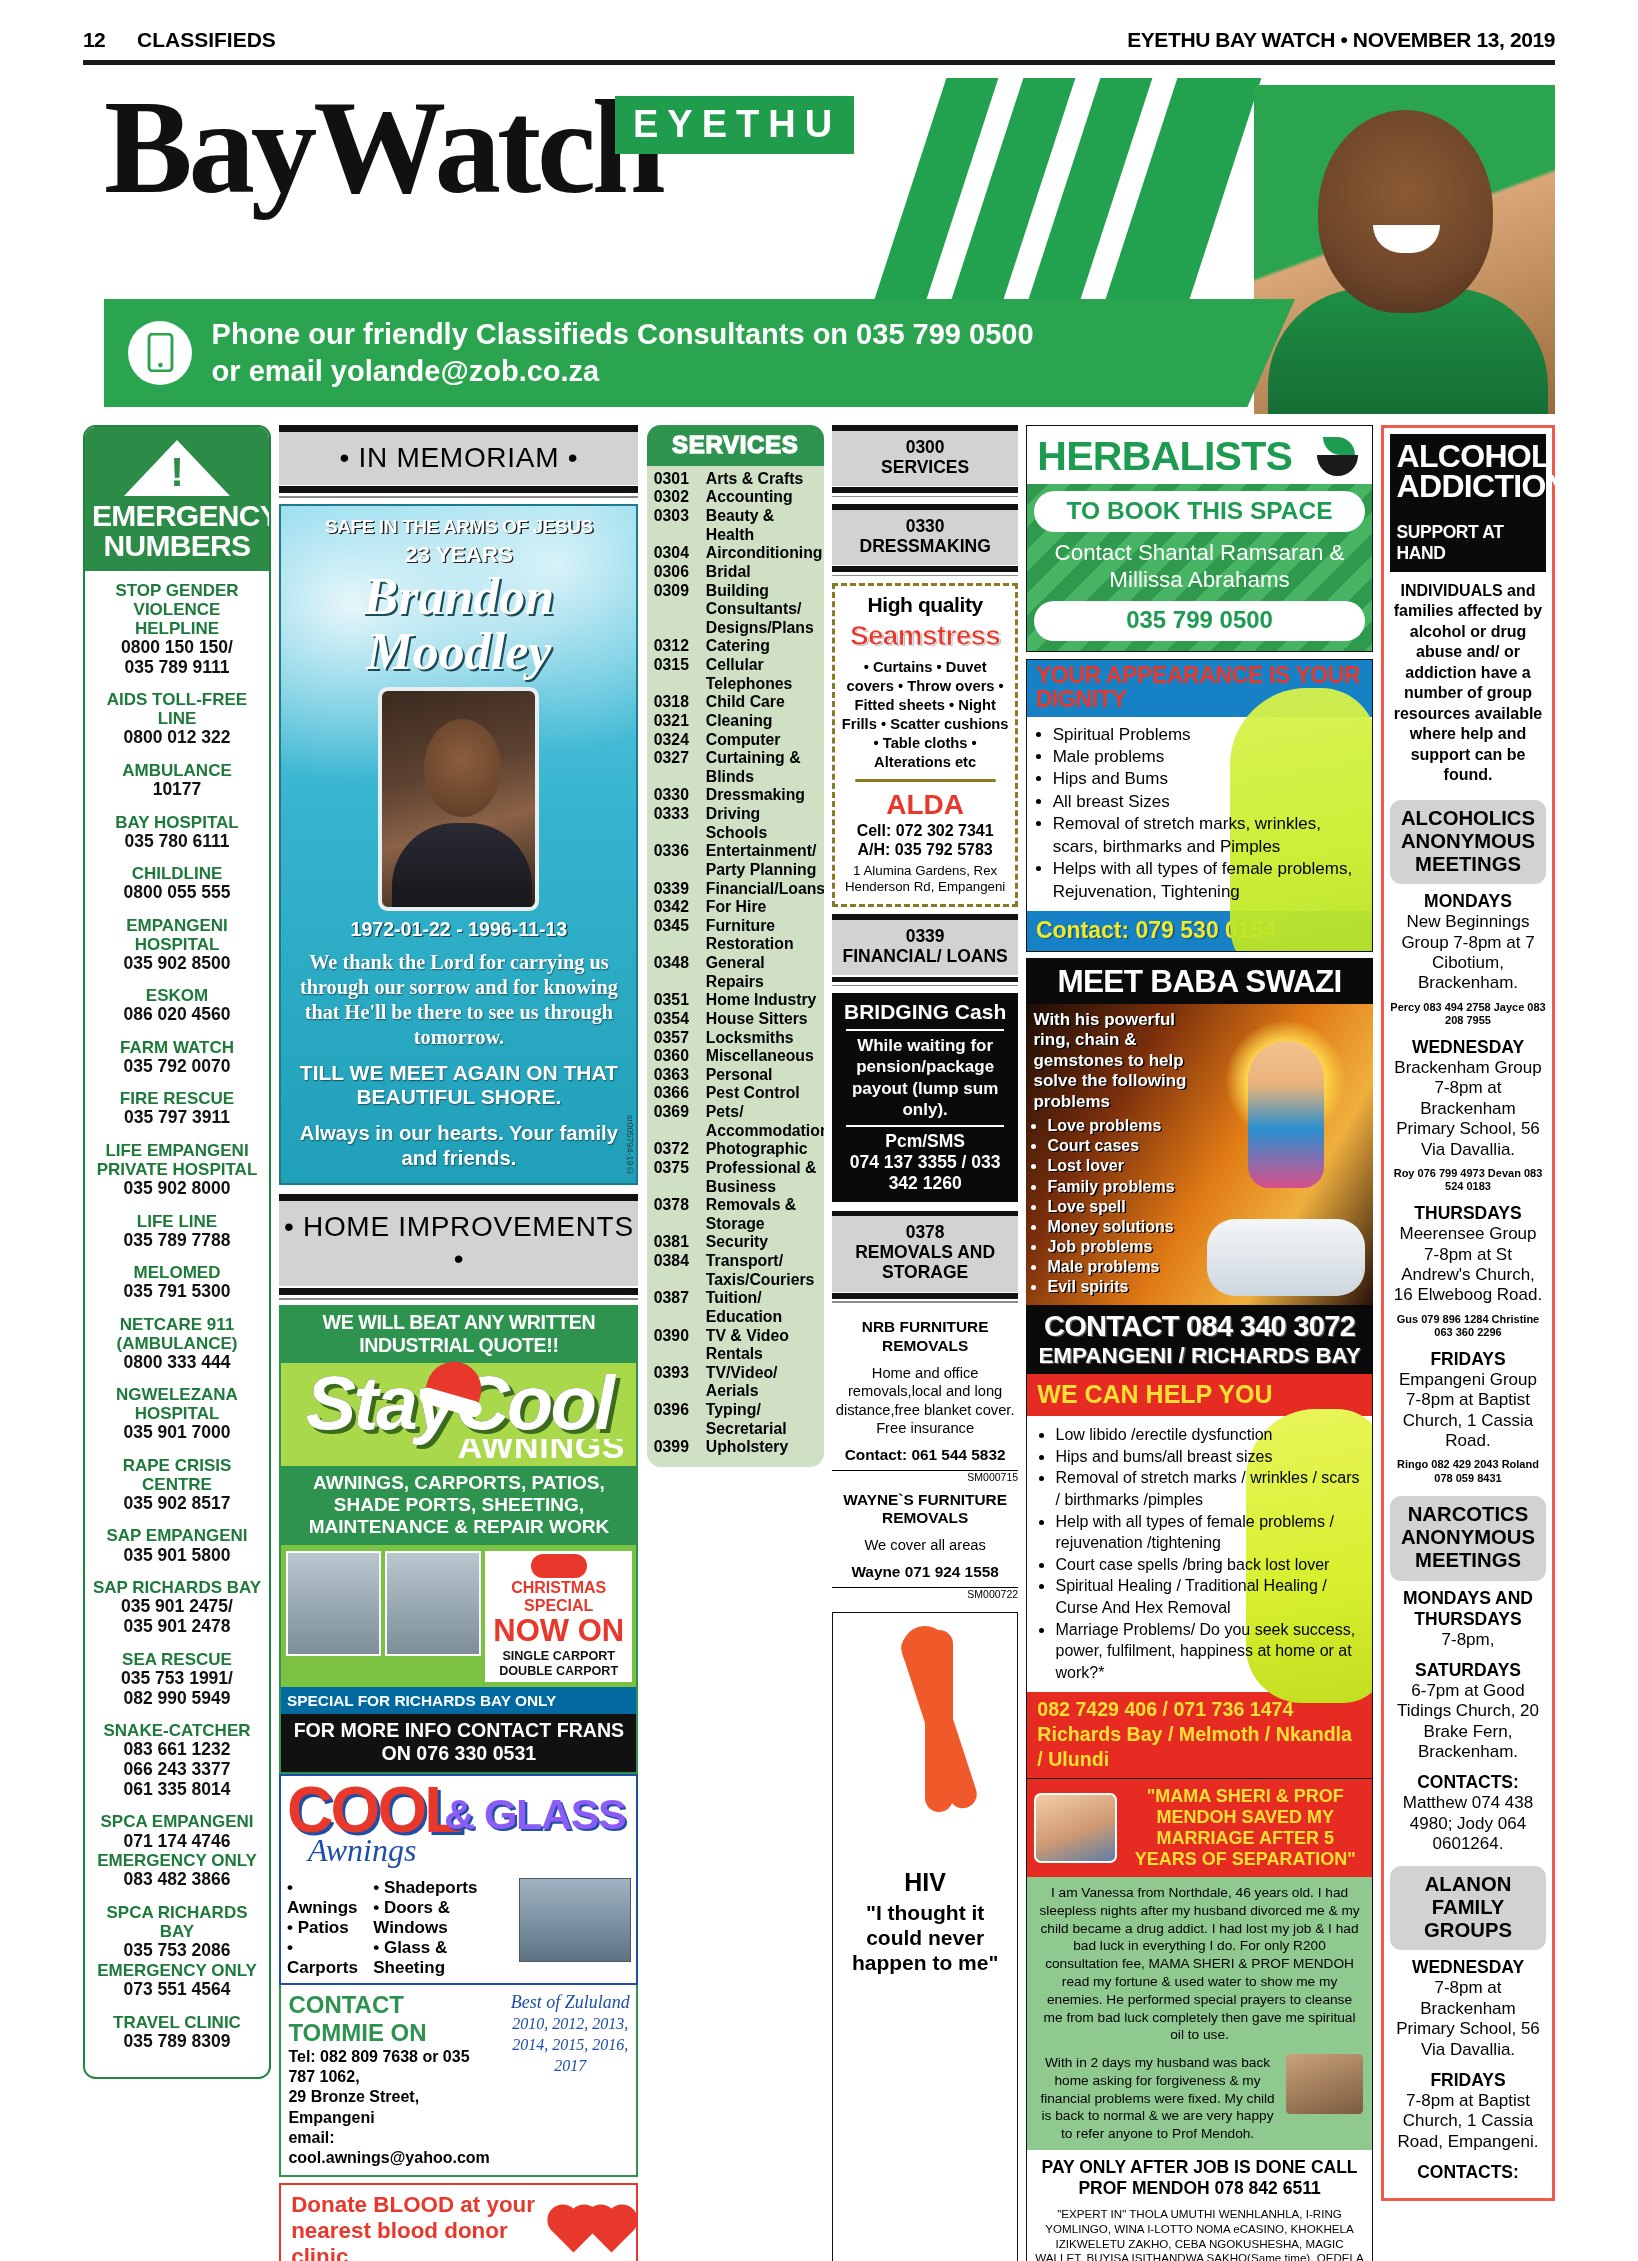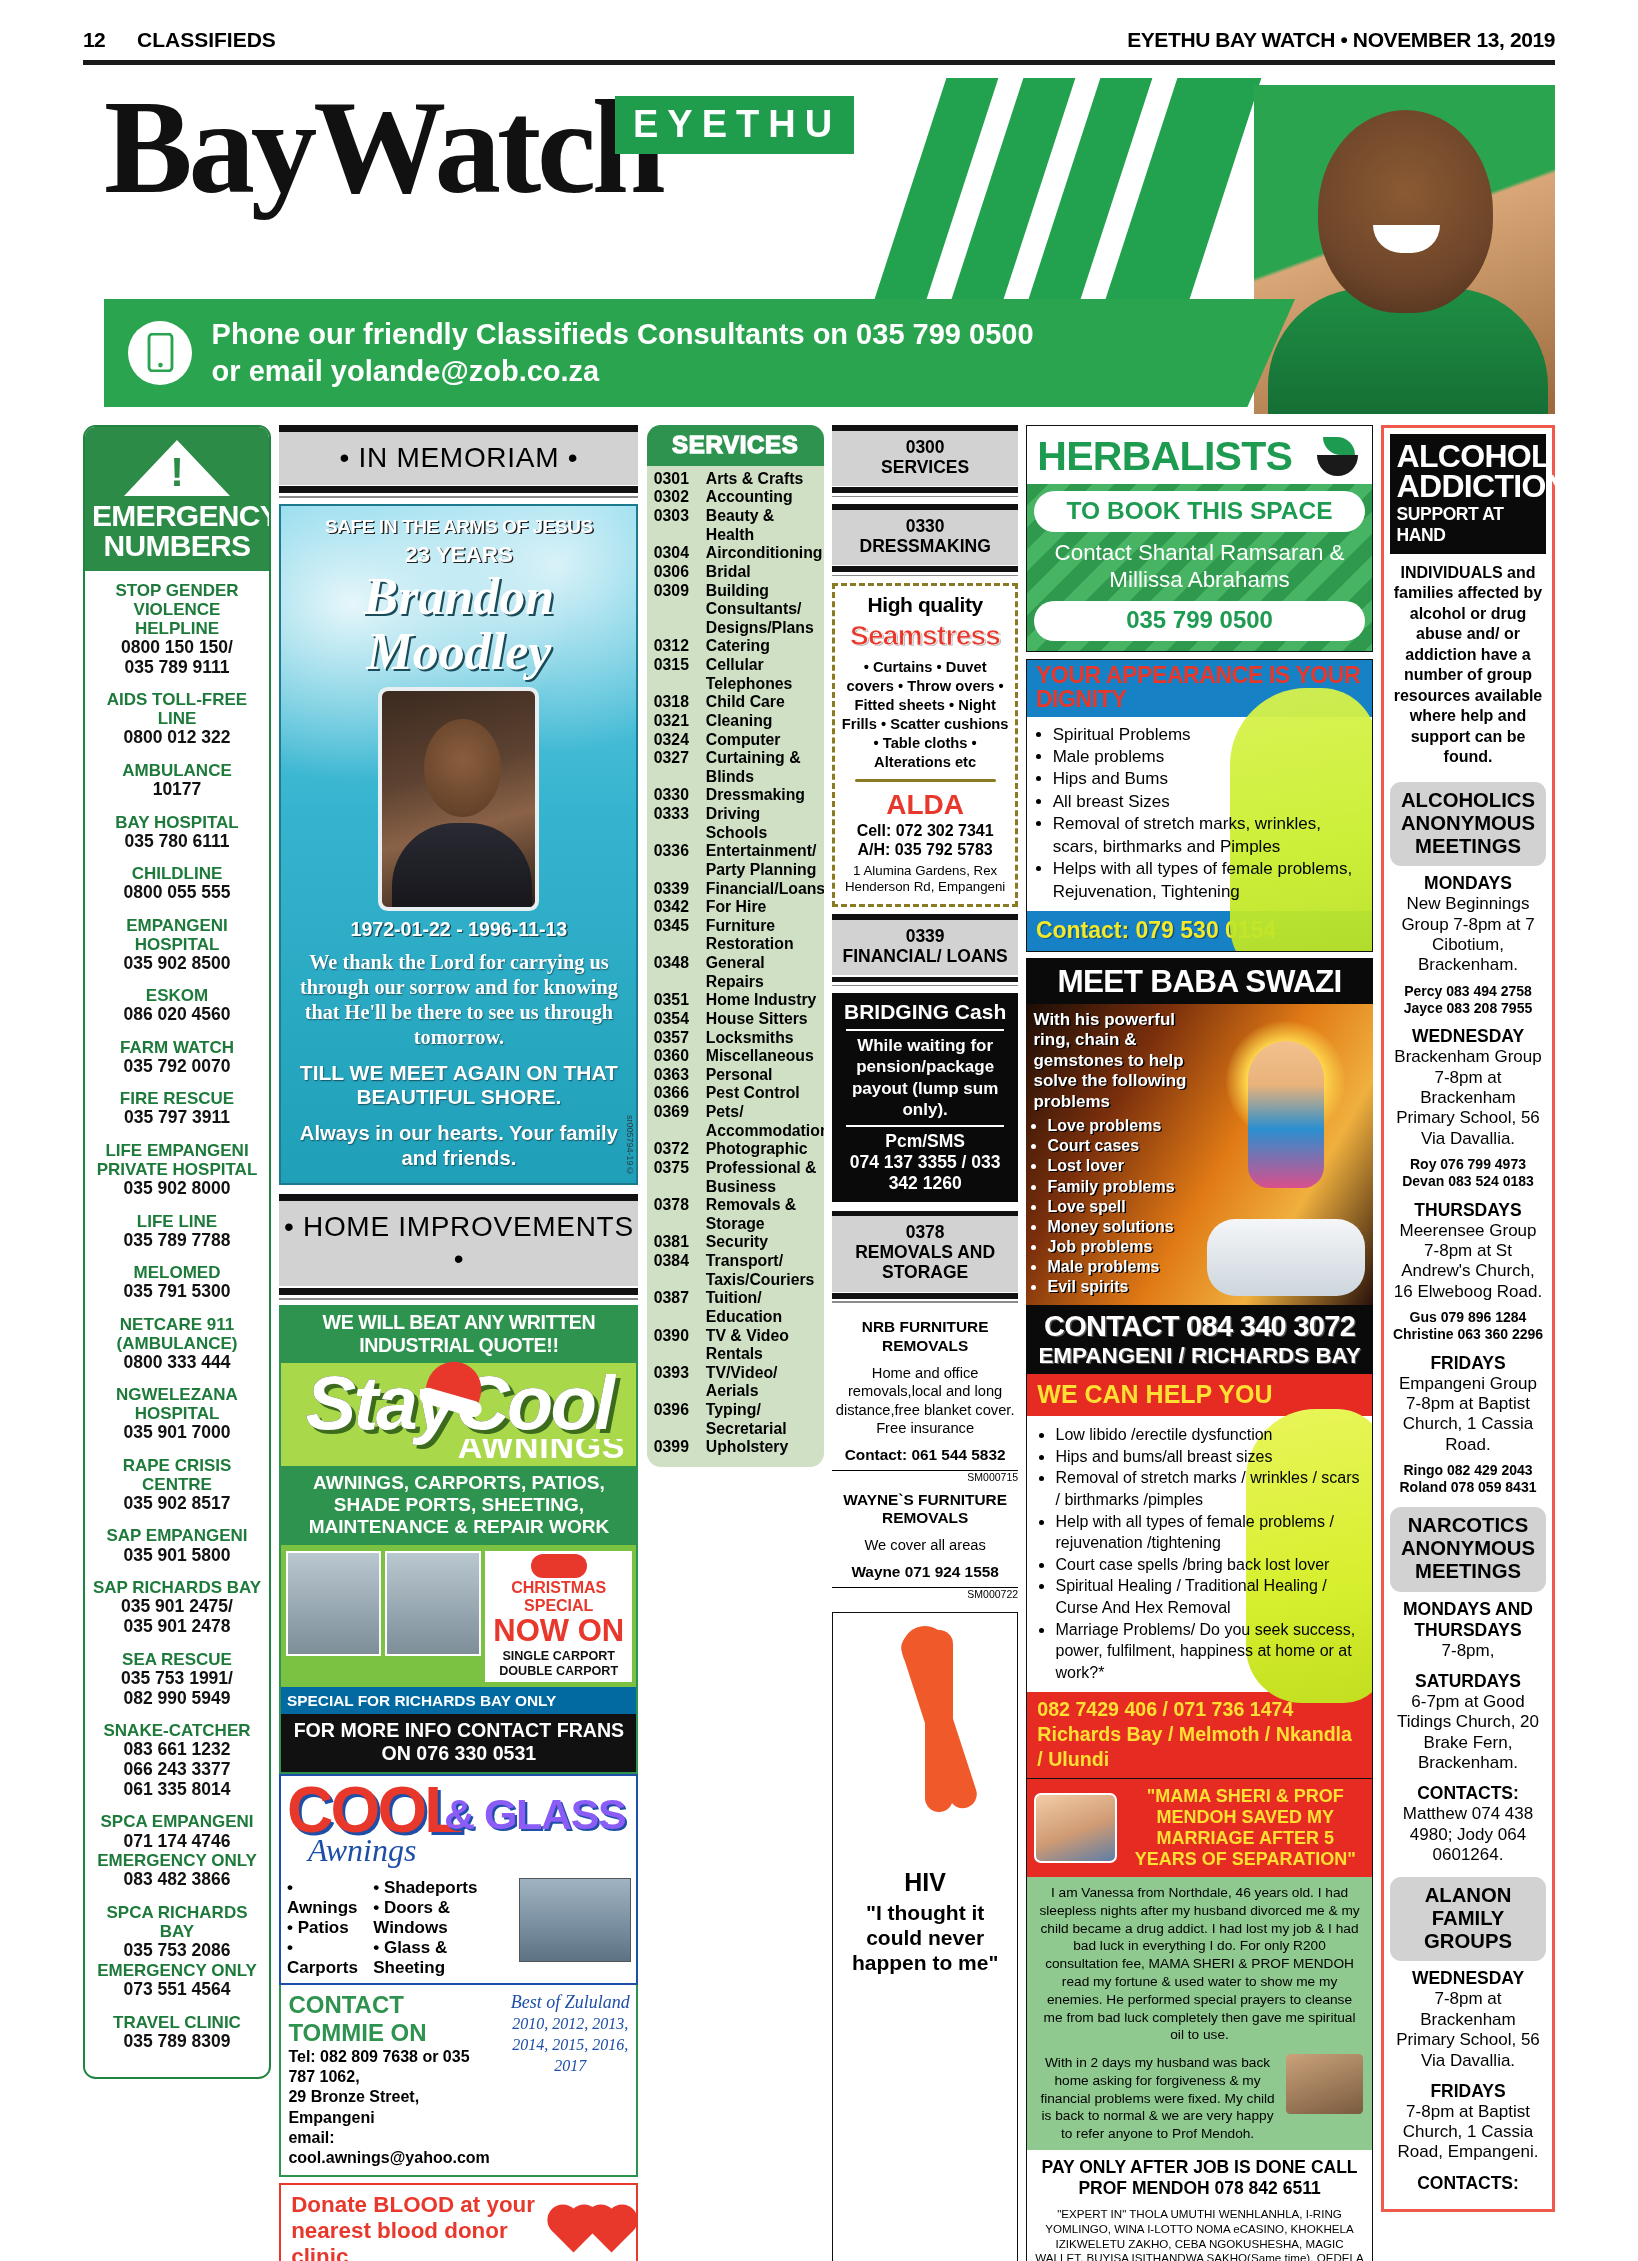--- a/index.html
+++ b/index.html
@@ -279,28 +279,28 @@
                   text-align:center; display:flex; gap:7px; align-items:flex-start; }
   .sheri .story2 .pic2 { width:77px; height:60px; flex:0 0 auto; border-radius:4.2px;
     background: linear-gradient(160deg,#caa27a,#7a5b3f); }
   .sheri .pay { text-align:center; font-weight:bold; font-size:17.5px; line-height:1.2; padding: 7px 4.2px 4.2px; }
   .sheri .small { text-align:center; font-size:11.6px; line-height:1.26; padding: 4.2px 5.6px; }
 
   
   .alco { border: 3.5px solid #f05a4a; padding: 5.6px; background:#fff; }
   .alco-head { background:#0a0a0a; padding: 7px 7px 8.4px; }
   .alco-head .t1 { color:#fff; font-weight:bold; font-size:32px; line-height:0.96; letter-spacing:-0.7px; }
-  .alco-head .t2 { color:#fff; font-weight:bold; font-size:17.5px; margin-top:2px; letter-spacing:-0.4px; }
+  .alco-head .t2 { color:#fff; font-weight:bold; font-size:17.5px; margin-top:20px; letter-spacing:-0.4px; }
   .alco-body { text-align:center; padding: 8.4px 2.8px 2.8px; font-weight:bold; font-size:16px; line-height:1.28; }
   .grey-pill { background:#d2d2d2; border-radius: 11.2px; text-align:center; font-weight:bold;
                font-size:20.3px; line-height:1.14; padding: 7px 4.2px 8.4px; margin: 11.2px 0 7px; }
   .alco-blk { text-align:center; margin-bottom: 9.8px; }
   .alco-blk .day { font-weight:bold; font-size:17.5px; }
   .alco-blk .where { font-size:17px; line-height:1.2; }
-  .alco-blk .people { font-weight:bold; font-size:14px; line-height:1.2; margin-top:7px; }
+  .alco-blk .people { font-weight:bold; font-size:11px; line-height:1.2; margin-top:7px; }
 
   
   .staycool { border:2.1px solid #2f9350; background:#7cc242; }
   .staycool .beat { background:#2f9350; color:#fff; font-weight:bold; font-size:19.6px;
                     text-align:center; padding: 4.2px 2.8px 5.6px; letter-spacing:-0.4px; }
   .staycool .logo { position:relative; text-align:center; padding: 4.2px 0 0;
     background:#a9d94a; }
   .staycool .logo .w {
     font-weight:bold; font-size:76px; color:#fff; letter-spacing:-2.8px; line-height:0.94;
     text-shadow: 4.2px 4.2px 0 #3c6b1e, 0 0 0 #000; font-style: italic;

